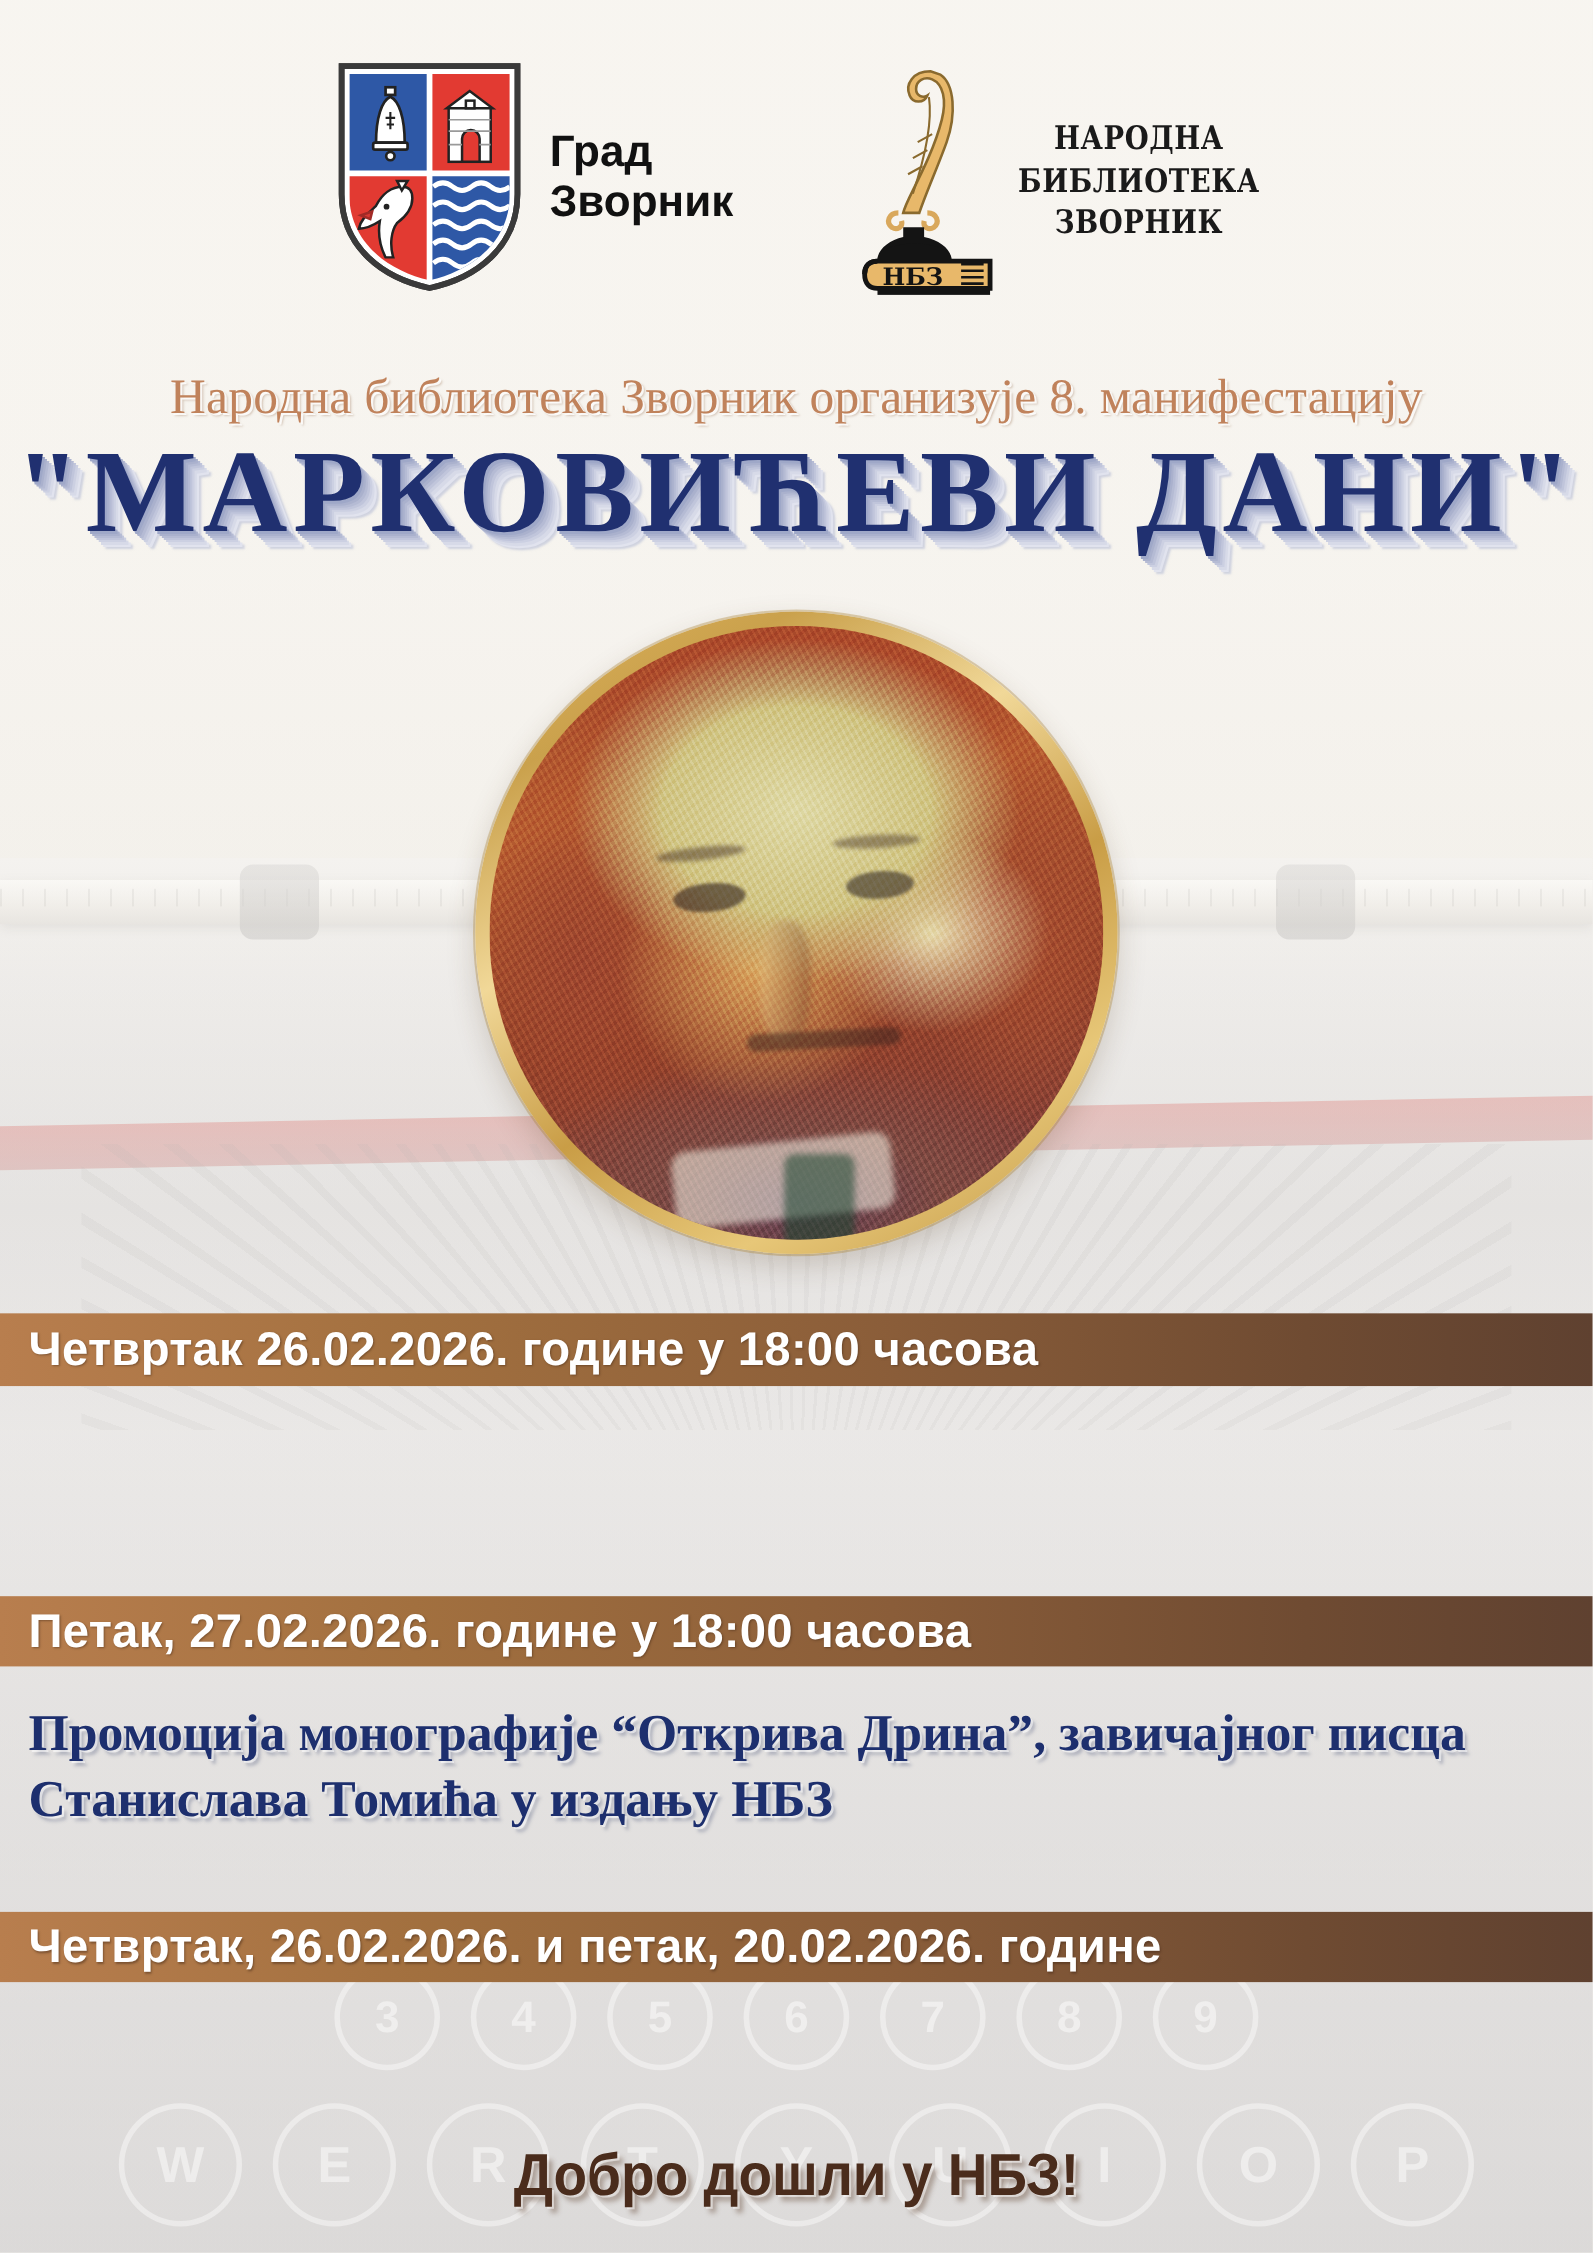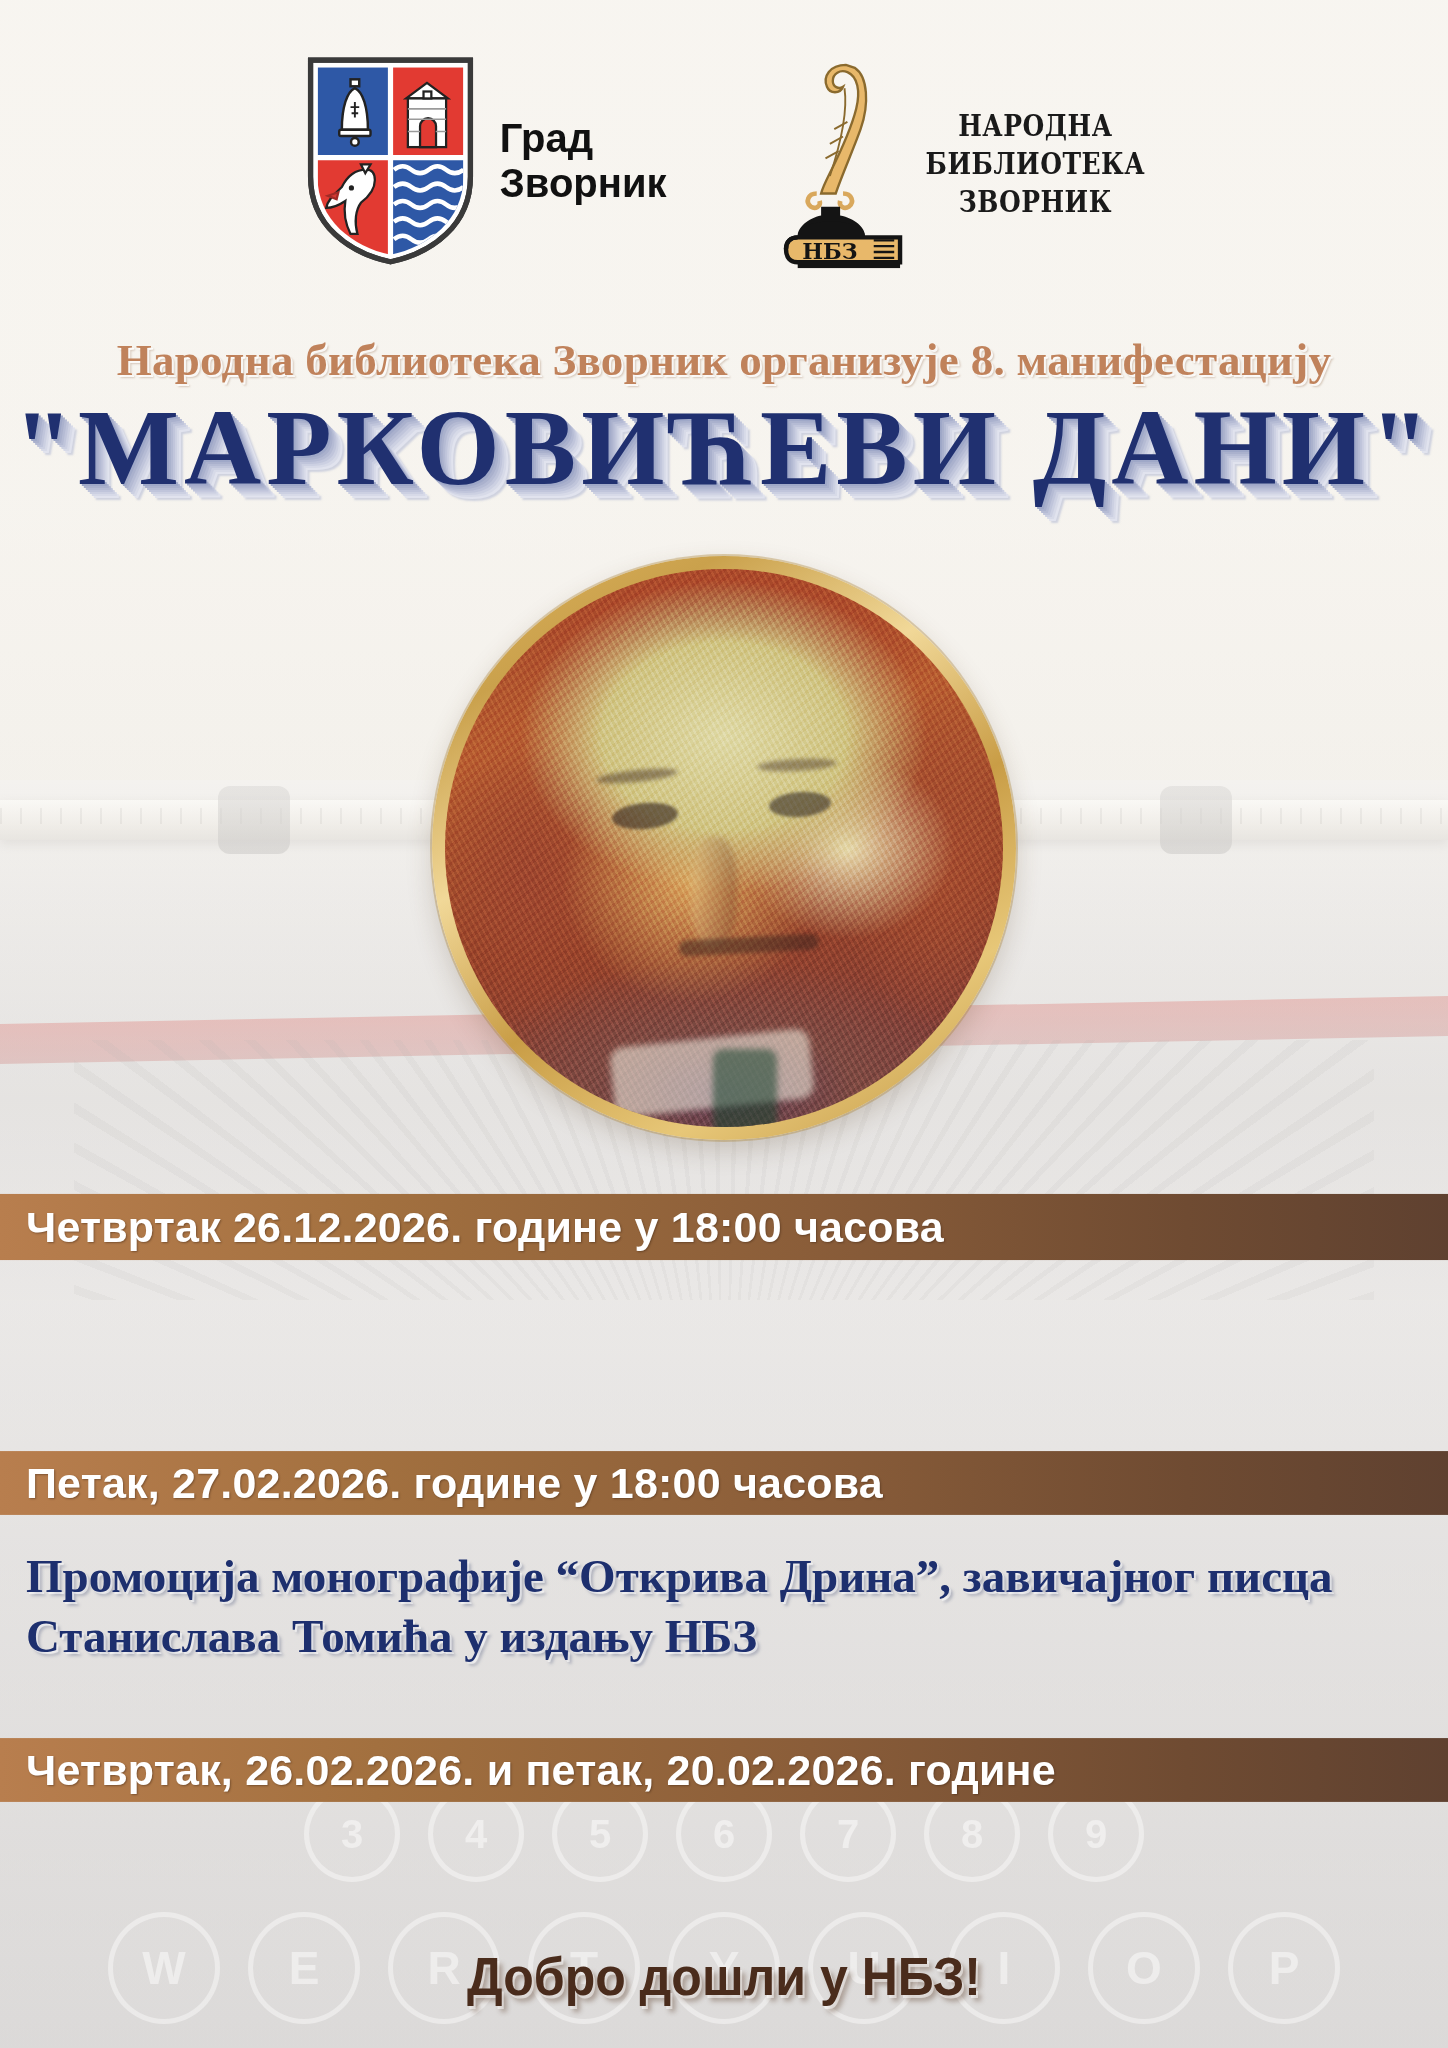--- a/index.html
+++ b/index.html
@@ -117,21 +117,21 @@
     font-family:"DejaVu Serif", serif;
     font-weight:bold; font-size:25px; line-height:1.30;
     color:#1a1a1a; letter-spacing:.5px; text-align:center;
     transform:scaleY(1.18); transform-origin:center;
   }
 
   
   .subtitle {
     position:absolute; top:334px; left:0; width:100%;
     text-align:center;
-    font-family:"Liberation Serif", serif; font-weight:bold;
+    font-family:"Liberation Serif", serif; font-weight:normal;
     font-size:45px; letter-spacing:.3px;
     color:#c0825b;
     text-shadow:2px 2px 0 rgba(255,255,255,.85), 3px 3px 2px rgba(140,96,62,.30);
   }
   .title {
     position:absolute; top:392px; left:0; width:100%;
     text-align:center;
     font-family:"Liberation Serif", serif; font-weight:bold;
     font-size:107px; line-height:1.05;
     letter-spacing:5px;
@@ -364,21 +364,21 @@
         <span class="pf eye-l"></span>
         <span class="pf eye-r"></span>
         <span class="pf nose"></span>
         <span class="pf mouth"></span>
         <span class="pf collar"></span>
         <span class="pf tie"></span>
       </div>
     </div>
 
     <div class="bar bar1">
-      <span class="bar-inner">Четвртак 26.12.2026. године у 18:00 часова</span>
+      <span class="bar-inner">Четвртак 26.02.2026. године у 18:00 часова</span>
     </div>
 
     <div class="bar bar2">
       <span class="bar-inner">Петак, 27.02.2026. године у 18:00 часова</span>
     </div>
     <div class="para text2">Промоција монографије “Открива Дрина”, завичајног писца Станислава Томића у издању НБЗ</div>
 
     <div class="bar bar3">
       <span class="bar-inner">Четвртак, 26.02.2026. и петак, 20.02.2026. године</span>
     </div>

